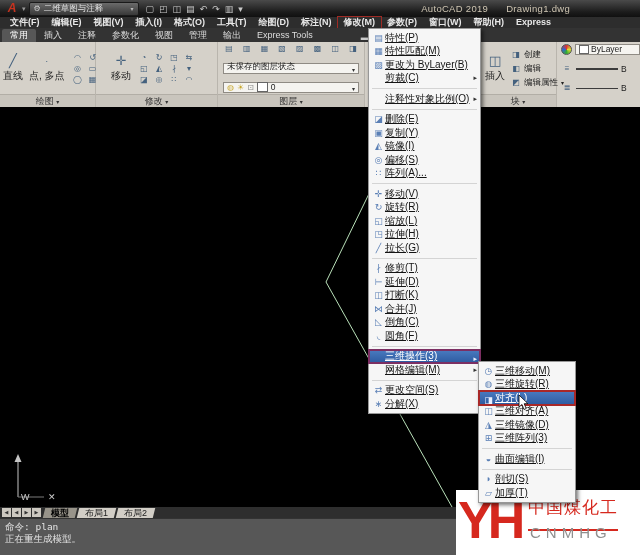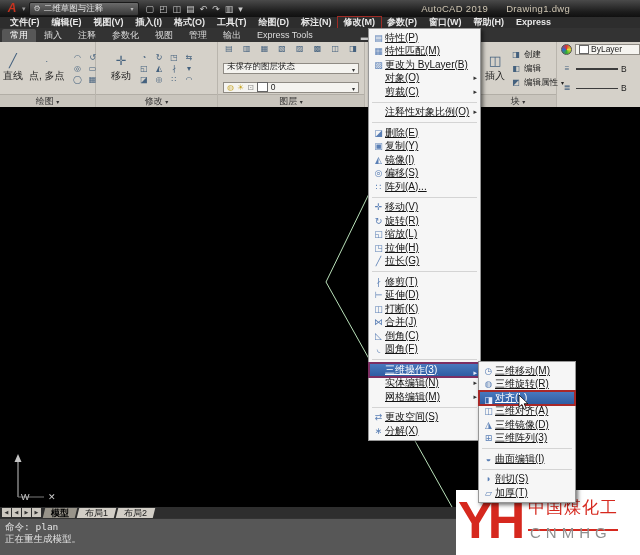--- a/index.html
+++ b/index.html
@@ -328,25 +328,20 @@
         <span class="mlb">特性匹配(M)</span>
         <span class="mar"></span>
       </div>
       <div class="mrow">
         <span class="mic">▨</span>
         <span class="mlb">更改为 ByLayer(B)</span>
         <span class="mar"></span>
       </div>
       <div class="mrow">
         <span class="mic"></span>
-        <span class="mlb">对象(O)</span>
-        <span class="mar">▸</span>
-      </div>
-      <div class="mrow">
-        <span class="mic"></span>
         <span class="mlb">剪裁(C)</span>
         <span class="mar">▸</span>
       </div>
       <div class="msep"></div>
       <div class="mrow">
         <span class="mic"></span>
         <span class="mlb">注释性对象比例(O)</span>
         <span class="mar">▸</span>
       </div>
       <div class="msep"></div>
@@ -433,25 +428,20 @@
         <span class="mar"></span>
       </div>
       <div class="msep"></div>
       <div class="mrow hl boxed-purple">
         <span class="mic"></span>
         <span class="mlb">三维操作(3)</span>
         <span class="mar">▸</span>
       </div>
       <div class="mrow">
         <span class="mic"></span>
-        <span class="mlb">实体编辑(N)</span>
-        <span class="mar">▸</span>
-      </div>
-      <div class="mrow">
-        <span class="mic"></span>
         <span class="mlb">网格编辑(M)</span>
         <span class="mar">▸</span>
       </div>
       <div class="msep"></div>
       <div class="mrow">
         <span class="mic">⇄</span>
         <span class="mlb">更改空间(S)</span>
         <span class="mar"></span>
       </div>
       <div class="mrow">

